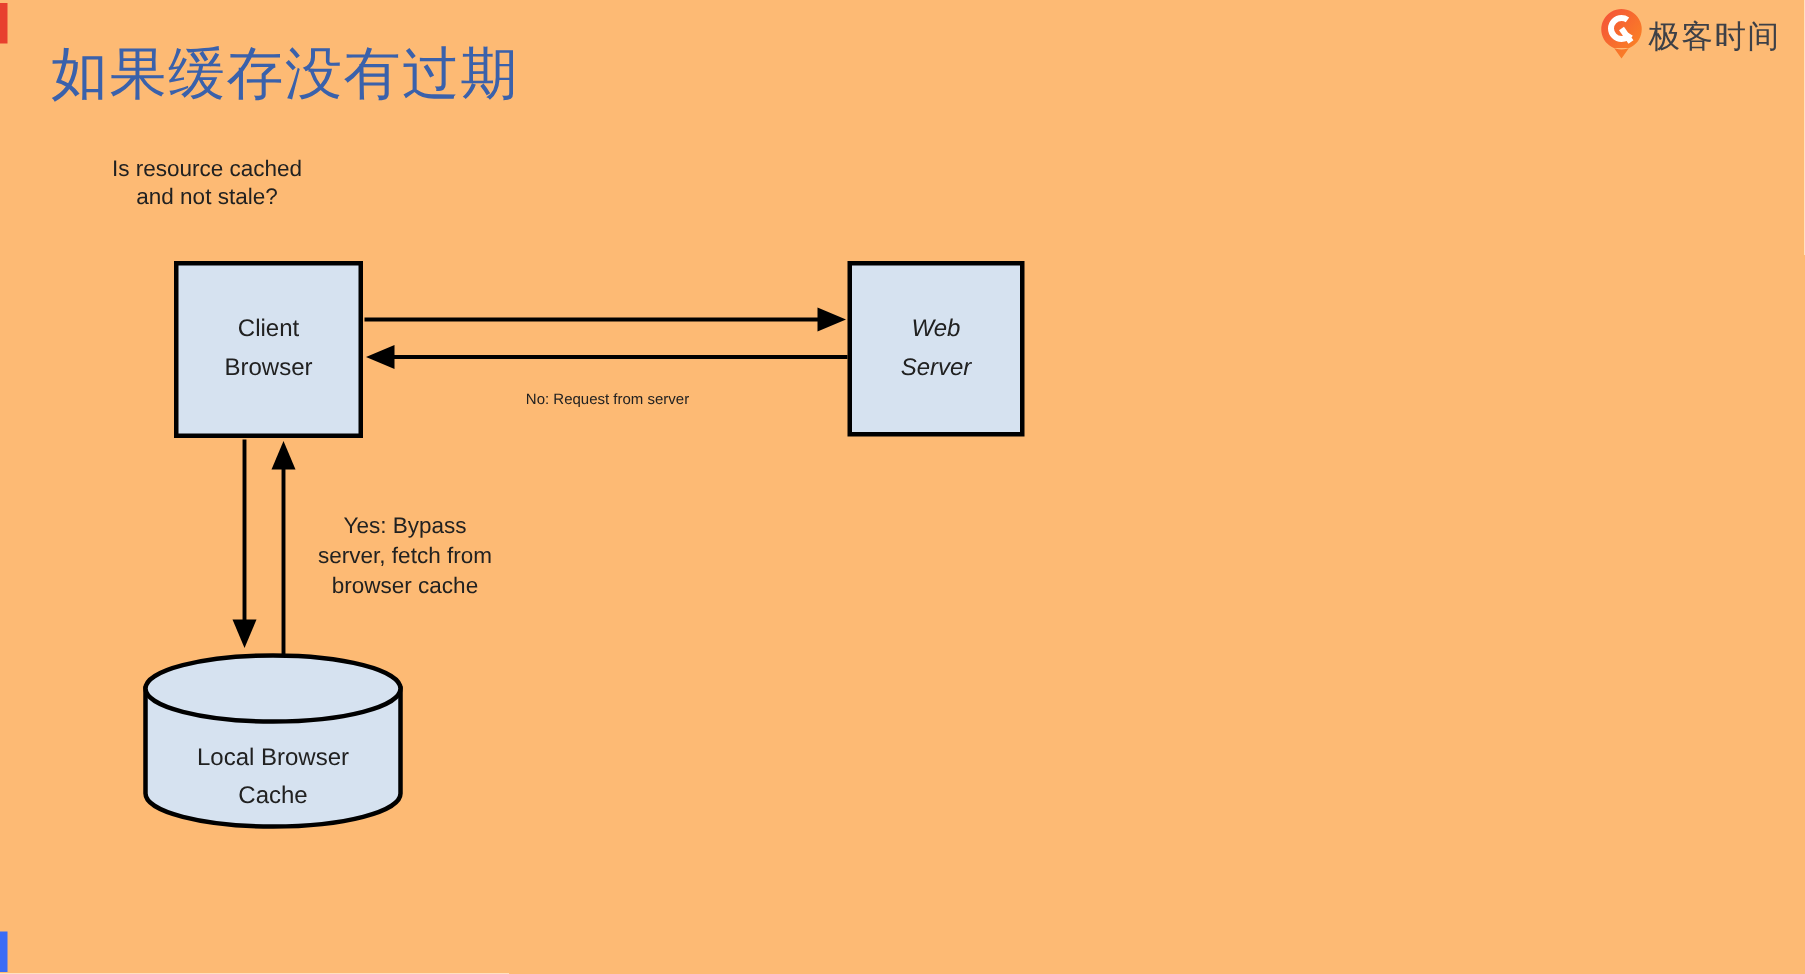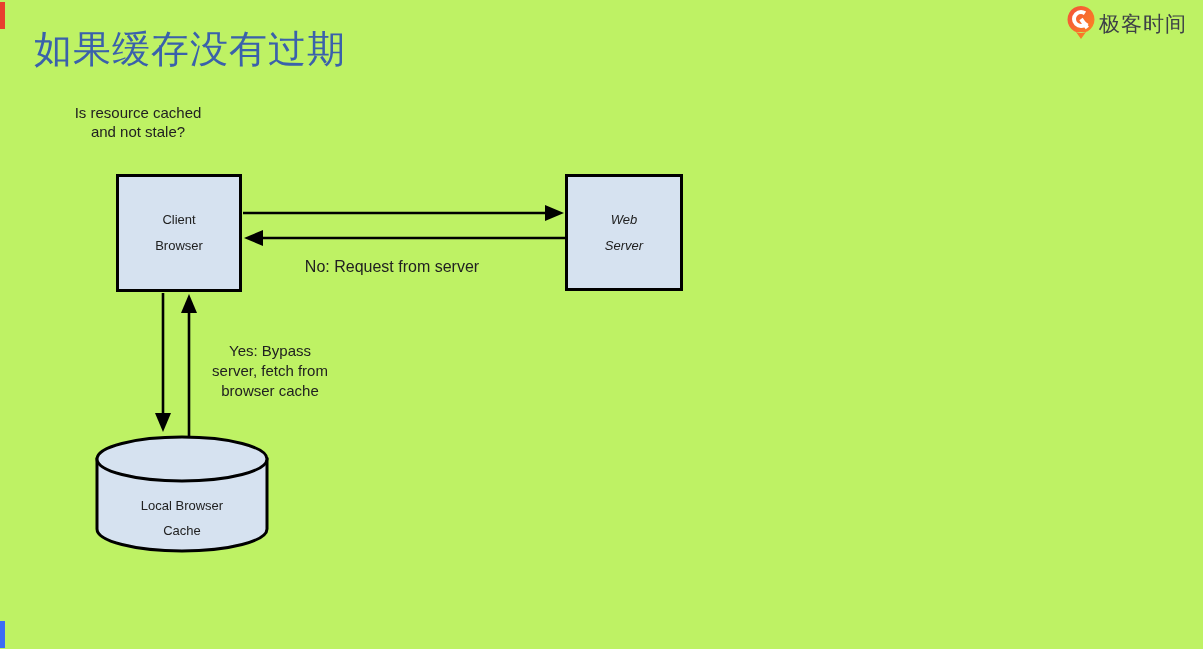--- a/index.html
+++ b/index.html
@@ -3,21 +3,21 @@
 <meta charset="utf-8">
 <style>
   * { margin: 0; padding: 0; box-sizing: border-box; }
   html, body { background: #ffffff; }
   body { font-family: "Liberation Sans", "DejaVu Sans", sans-serif; }
 
   .slide {
     position: relative;
     width: 1203px;
     height: 649px;
-    background: #bef264;
+    background: #fdba74;
     overflow: hidden;
   }
 
   
   .edge-marker { position: absolute; left: 0; width: 5px; }
   .edge-marker.top { top: 2px; height: 27px; background: #e8402e; }
   .edge-marker.bottom { top: 621px; height: 27px; background: #3b6cf5; }
 
   
   .slide-title {
@@ -56,28 +56,28 @@
     color: #212121;
     white-space: pre-line;
     text-align: center;
   }
   .question-label {
     left: 40px; top: 103px; width: 196px;
     font-size: 15px; line-height: 19px;
   }
   .node-label {
     display: flex; align-items: center; justify-content: center;
-    font-size: 13px; line-height: 26px;
+    font-size: 16px; line-height: 26px;
   }
   .client-label { left: 116px; top: 174px; width: 126px; height: 118px; }
   .server-label { left: 565px; top: 174px; width: 118px; height: 117px; font-style: italic; }
   .cache-label  { left: 96px;  top: 475px; width: 172px; height: 86px; line-height: 25px; }
   .no-label {
-    left: 292px; top: 257px; width: 200px;
-    font-size: 16px; line-height: 19px;
+    left: 305px; top: 257px; width: 200px;
+    font-size: 10px; line-height: 19px;
   }
   .yes-label {
     left: 180px; top: 341px; width: 180px;
     font-size: 15px; line-height: 20px;
   }
 </style>
 </head>
 <body>
 
 <div class="slide">

